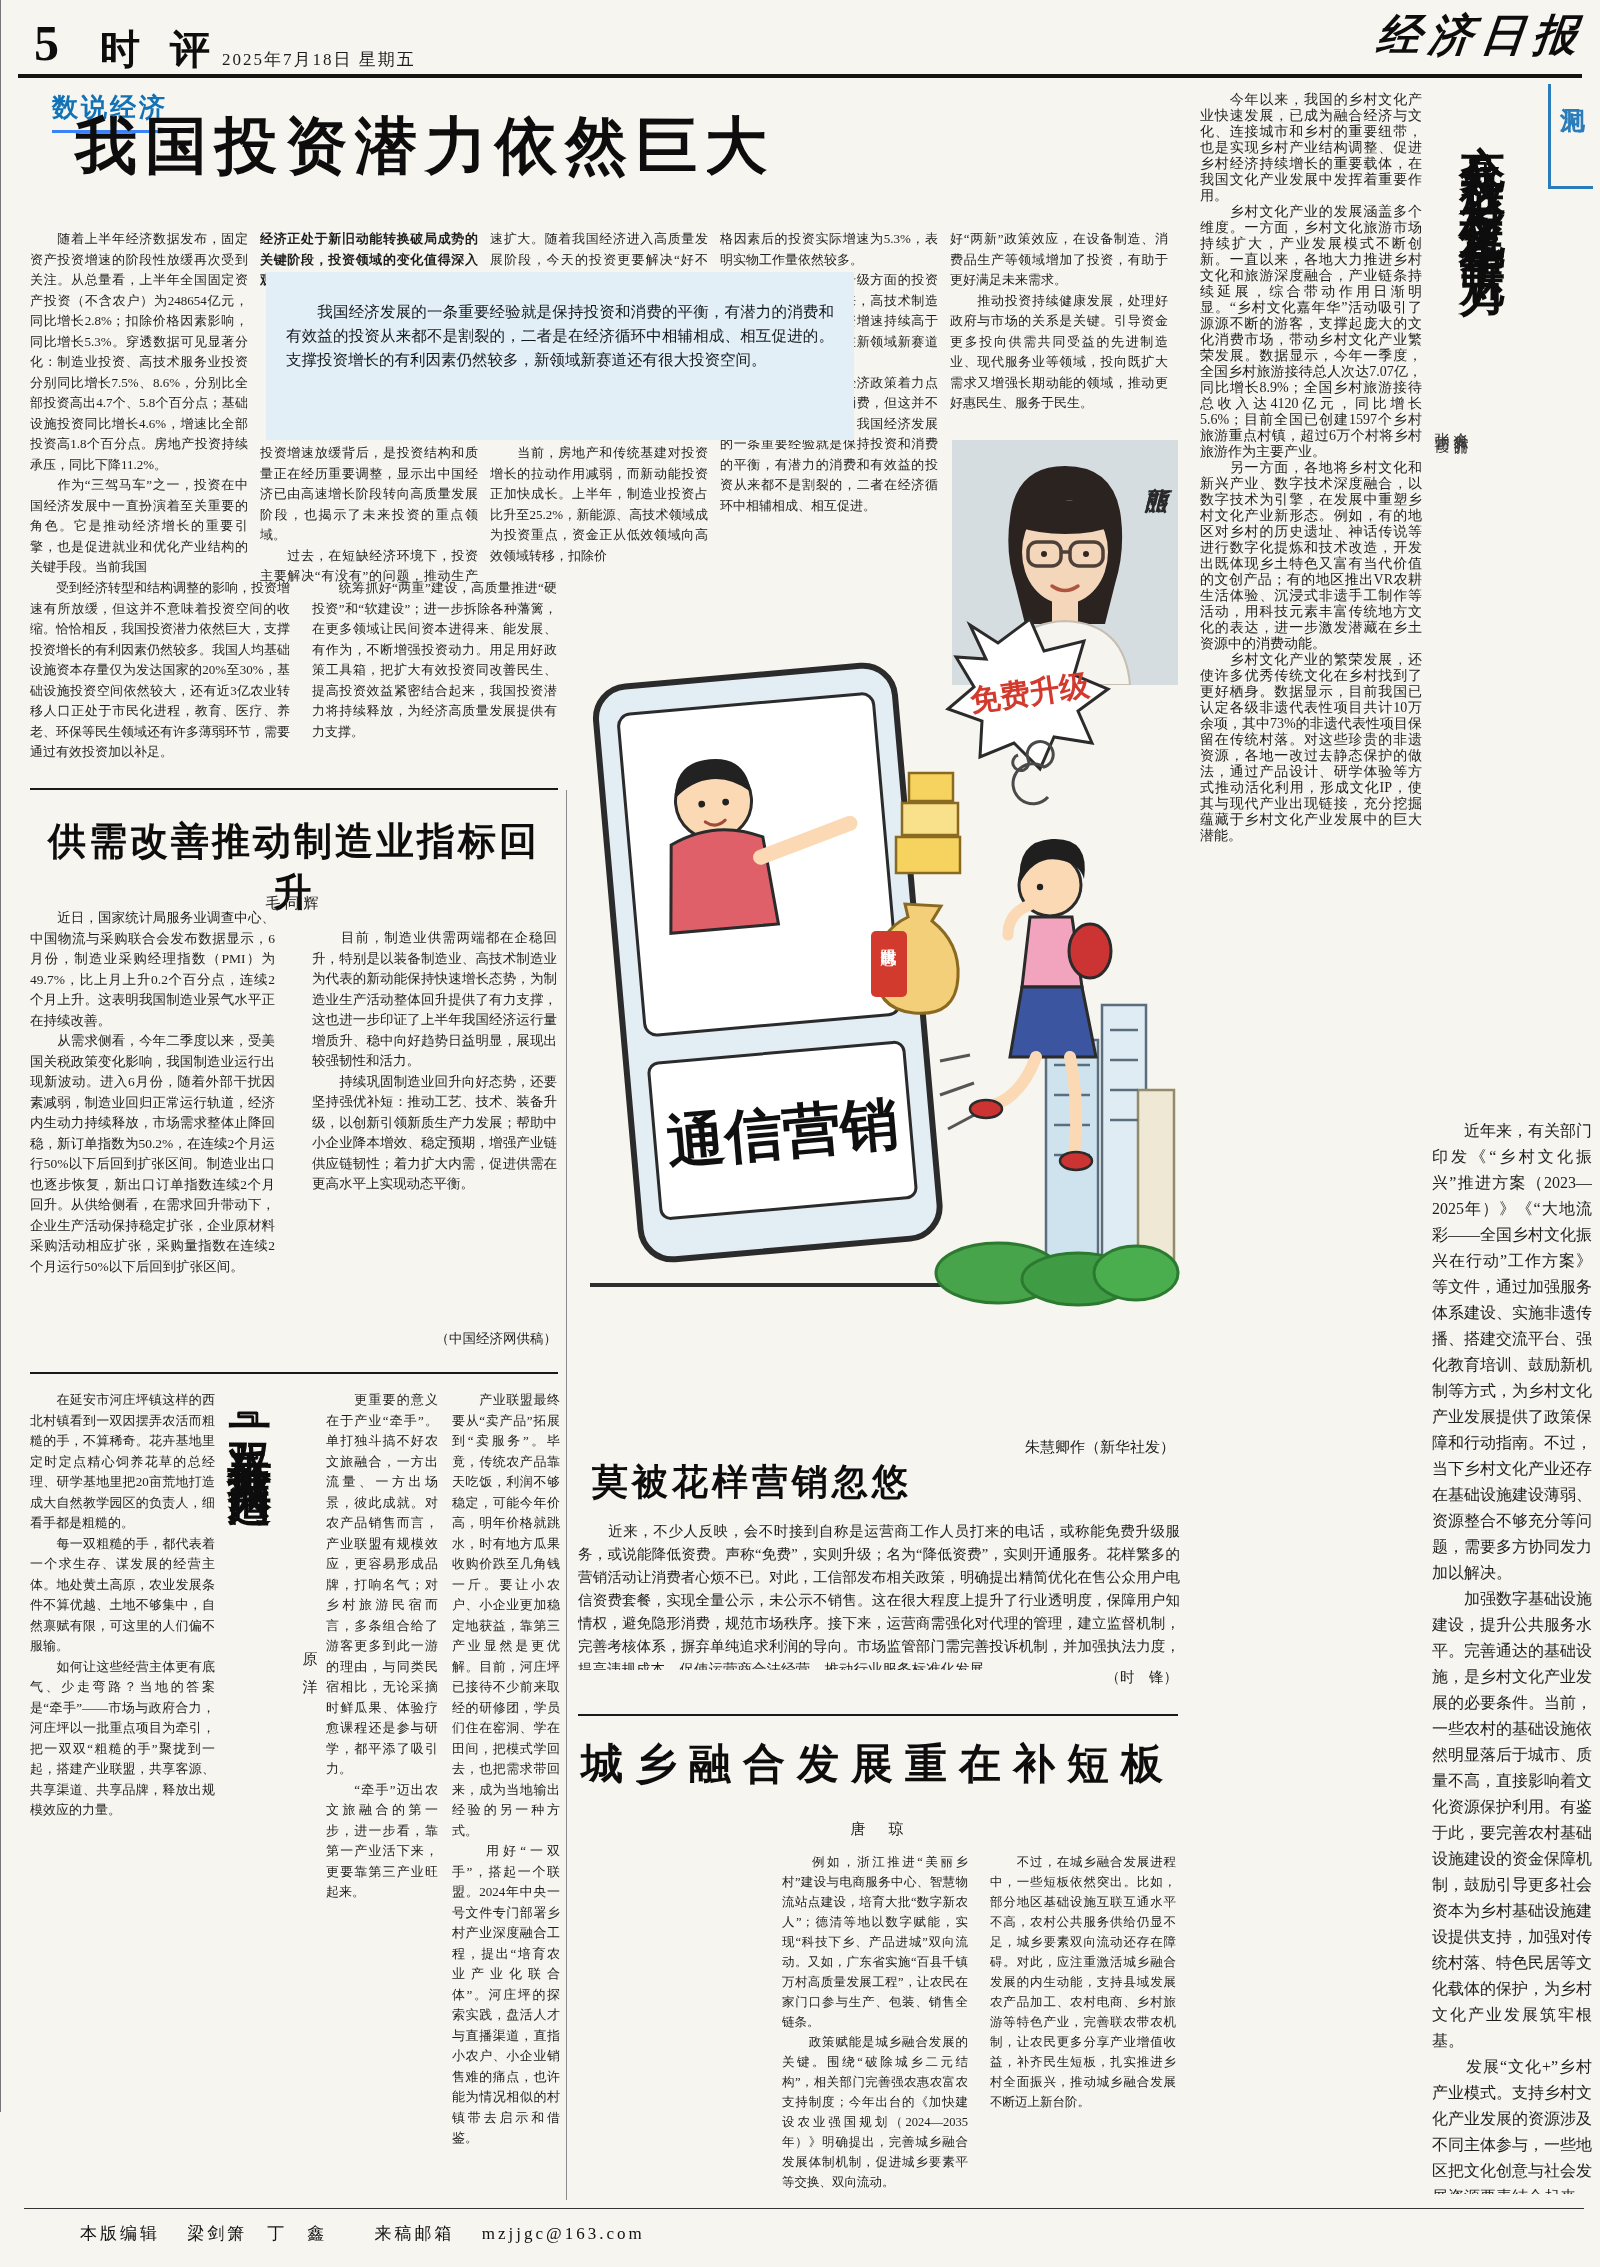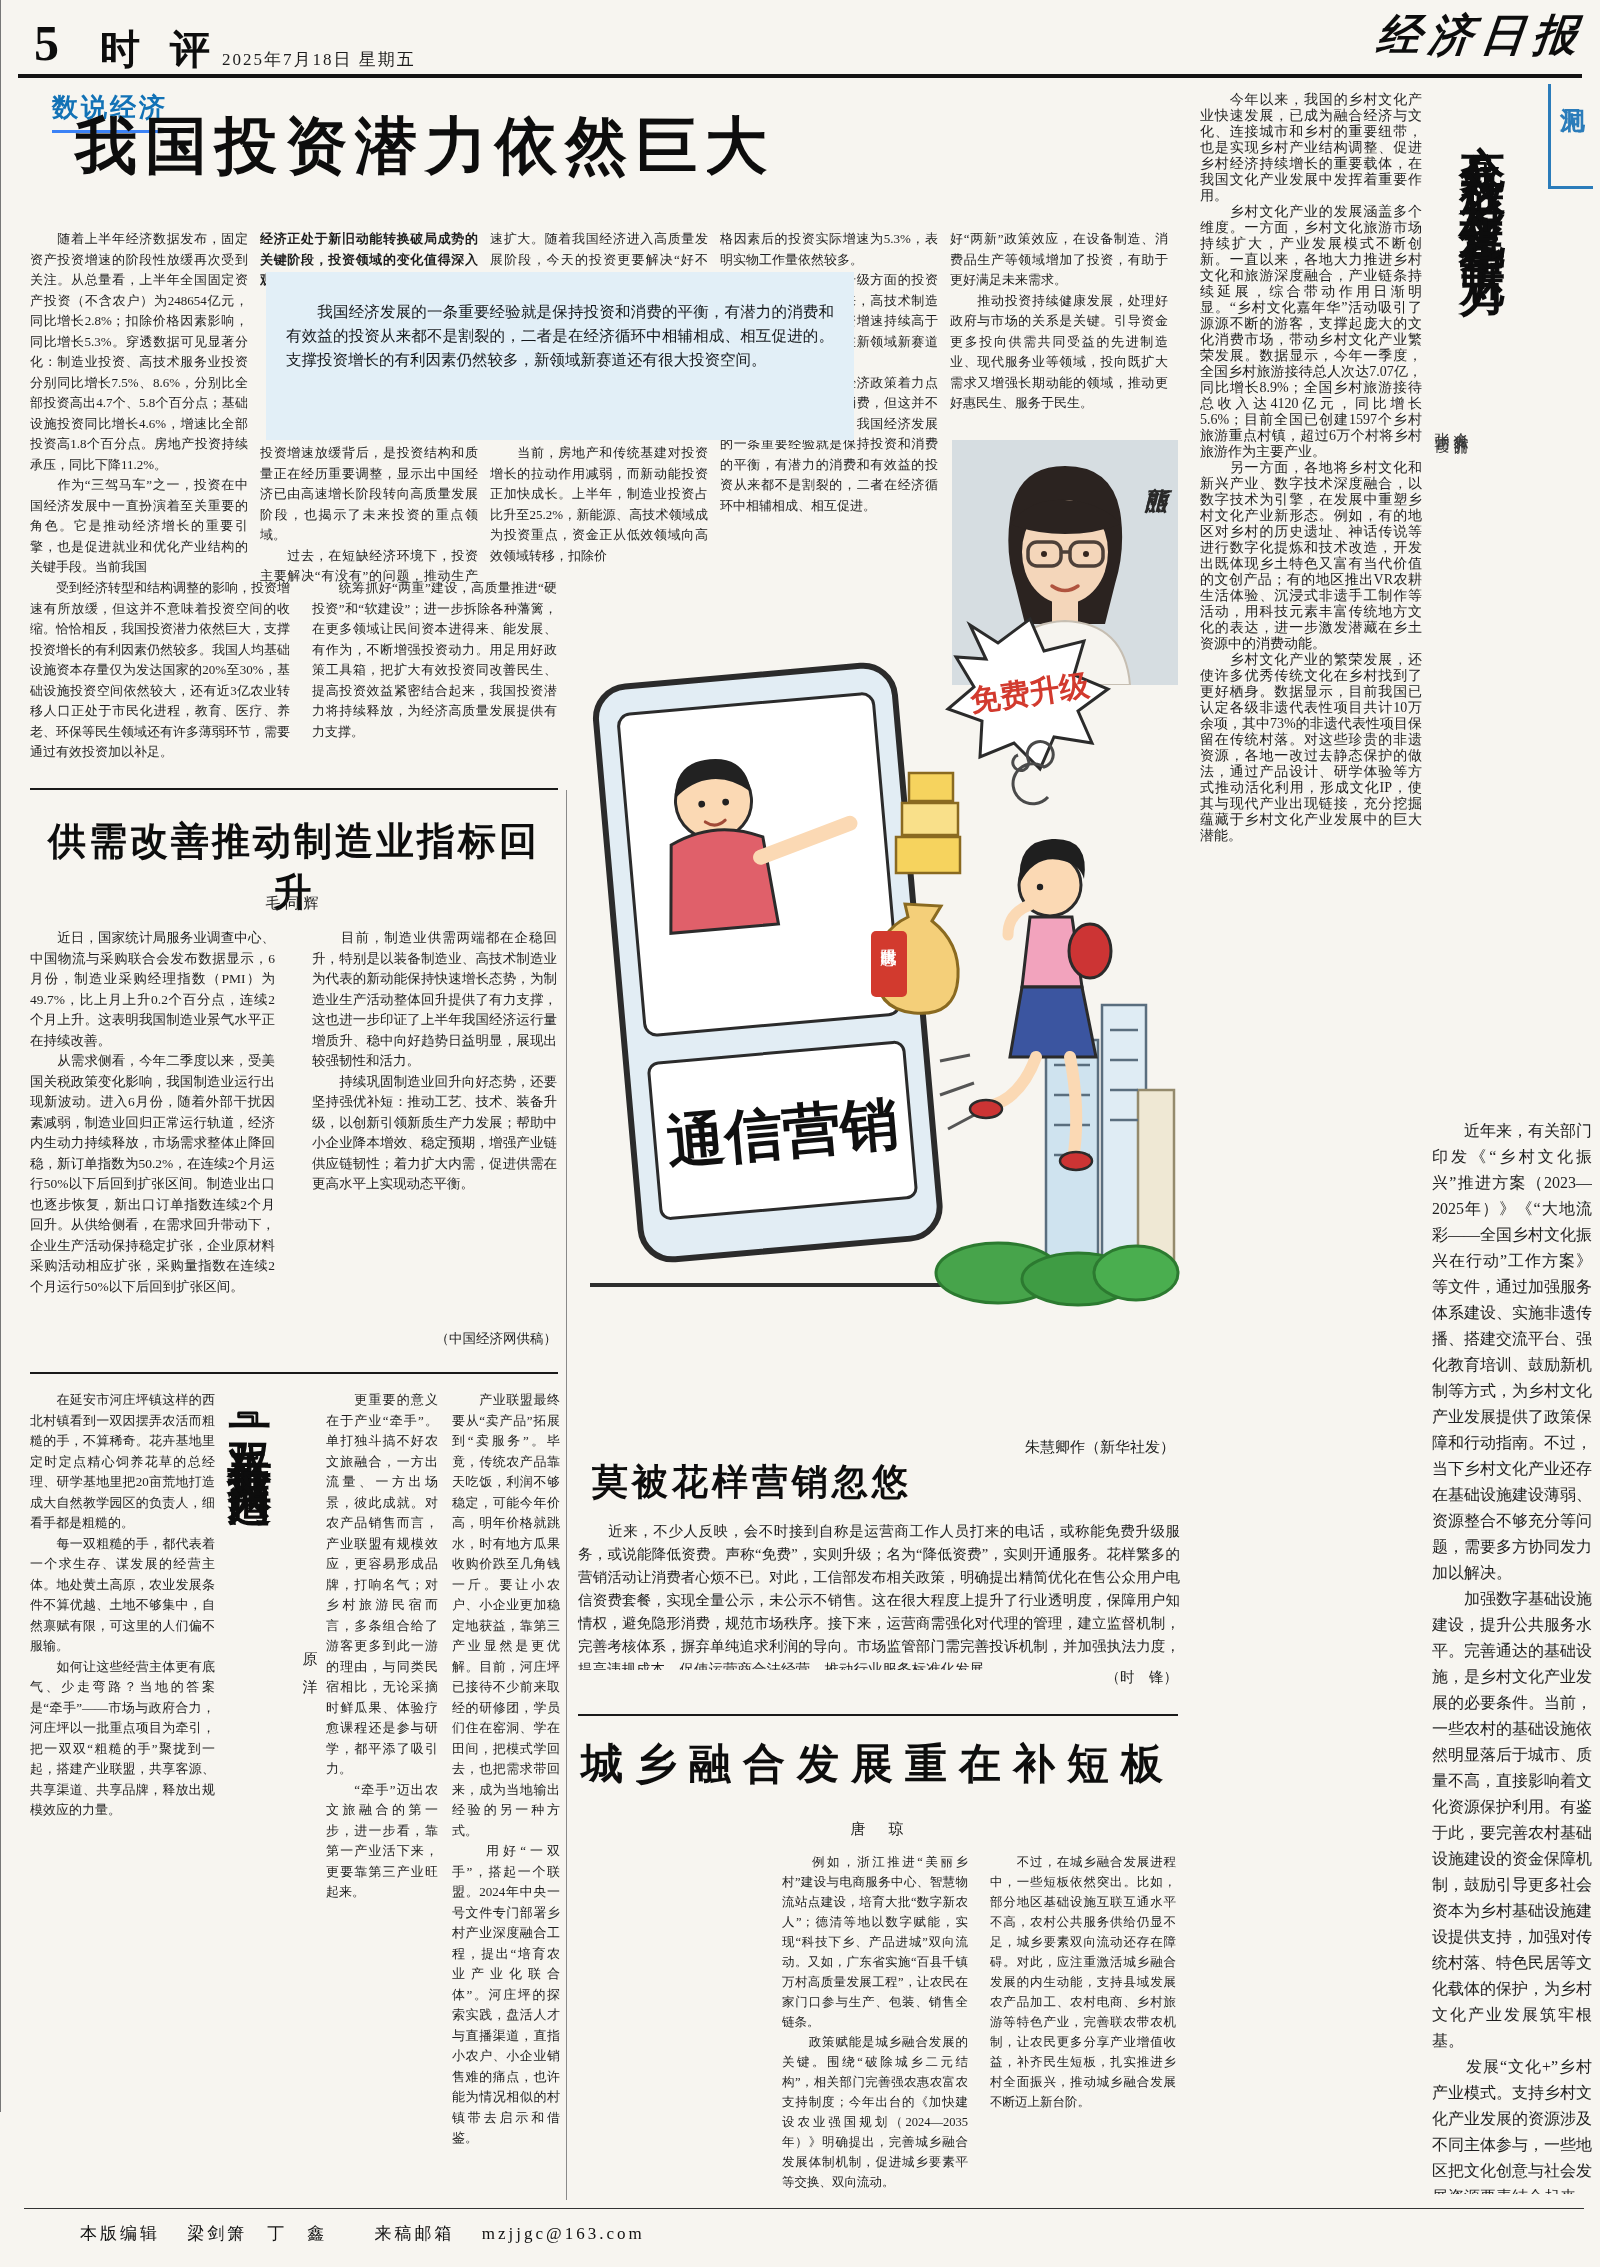--- a/index.html
+++ b/index.html
@@ -35,21 +35,21 @@
   #inv-box{left:266px;top:272px;width:548px;height:112px;background:#e2eff7;padding:28px 20px;
            font-family:"Liberation Sans","DejaVu Sans",sans-serif;font-size:15.5px;line-height:24px;
            color:#15181b;text-align:justify;overflow:hidden;}
   #inv-photo{left:952px;top:440px;width:226px;height:245px;overflow:hidden;background:#d7dde1;}
   #inv-cont1{left:30px;top:578px;width:260px;height:200px;}
   #inv-cont2{left:312px;top:578px;width:245px;height:200px;}
   
   #hr1{left:30px;top:788px;width:528px;border-top:2px solid #1a1a1a;}
   #pmi-headline{left:30px;top:816px;width:528px;text-align:center;font-size:38px;letter-spacing:3px;}
   #pmi-byline{left:30px;top:894px;width:528px;}
-  #pmi-c1{left:30px;top:928px;width:245px;height:398px;font-size:13.5px;}
+  #pmi-c1{left:30px;top:908px;width:245px;height:398px;font-size:13.5px;}
   #pmi-c2{left:312px;top:928px;width:245px;height:398px;font-size:13.5px;}
   #pmi-credit{left:312px;top:1330px;width:245px;text-align:right;font-size:13.5px;}
   
   #hr2{left:30px;top:1372px;width:528px;border-top:2px solid #1a1a1a;}
   #hands-c1{left:30px;top:1390px;width:185px;height:798px;}
   #hands-headline{left:220px;top:1398px;height:640px;font-size:44px;letter-spacing:5px;}
   #hands-byline{left:300px;top:1640px;height:120px;font-size:15px;letter-spacing:6px;color:#222;}
   #hands-c2{left:326px;top:1390px;width:112px;height:798px;}
   #hands-c3{left:452px;top:1390px;width:108px;height:798px;}
   

